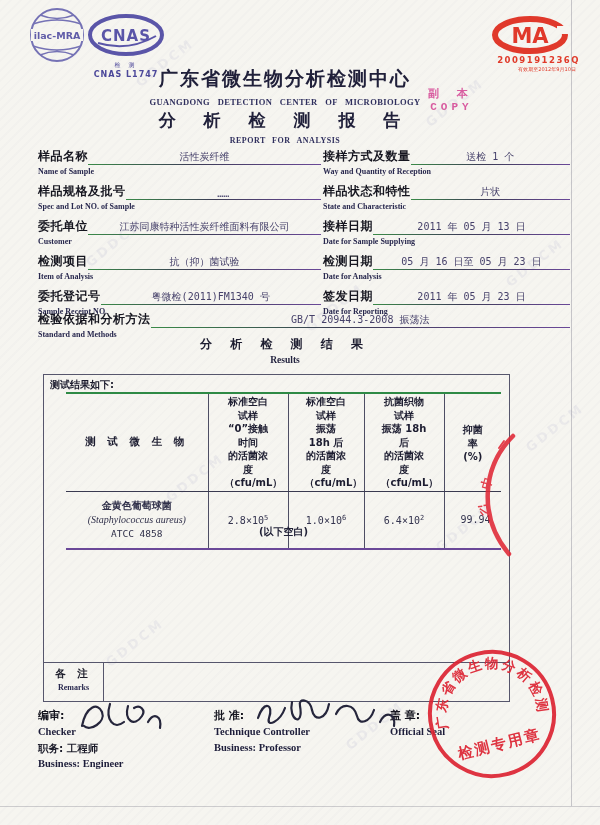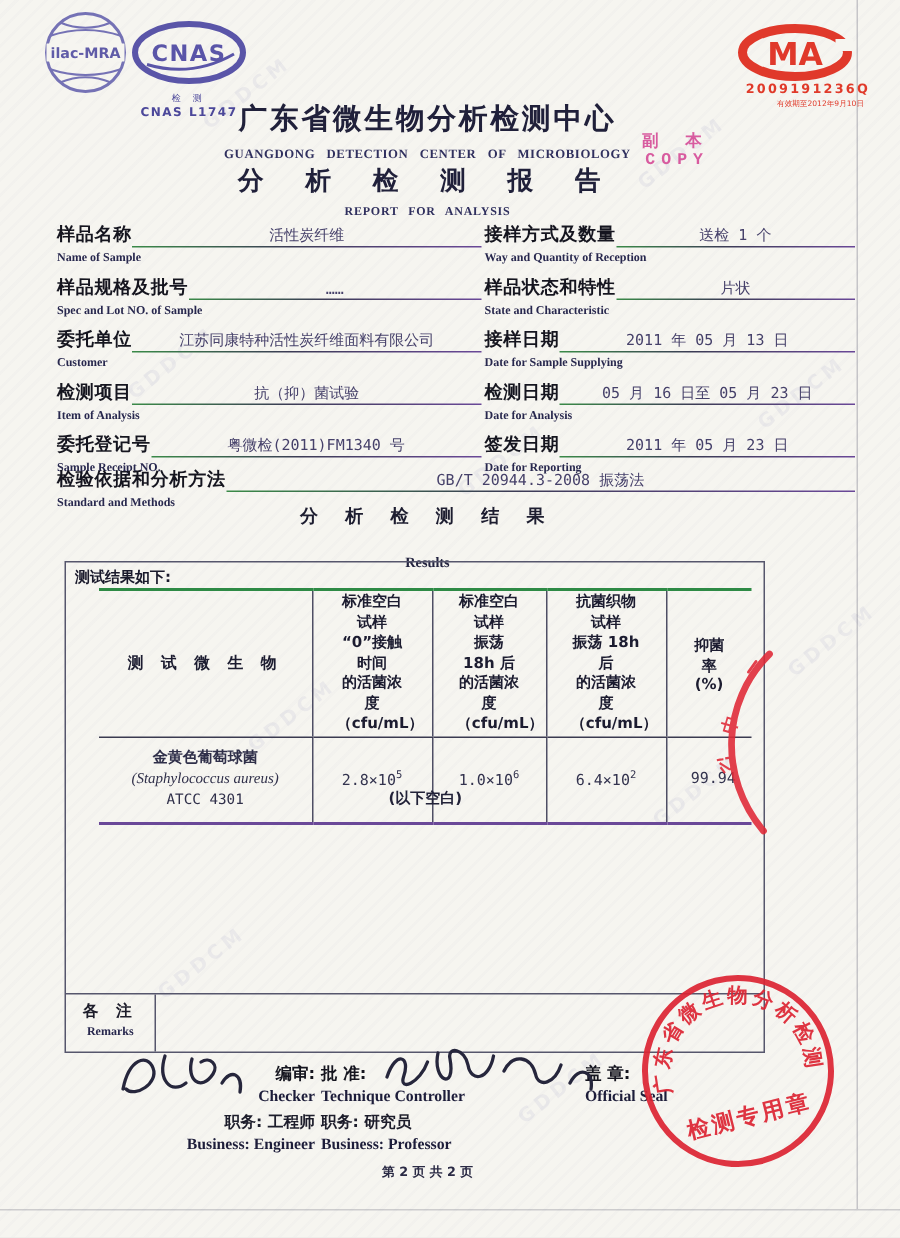--- a/index.html
+++ b/index.html
@@ -45,21 +45,21 @@
   .fvalue { flex:1; text-align:center; font-family:"DejaVu Sans Mono", monospace; font-size:10px;
             color:#46416a; padding-bottom:1px; white-space:nowrap; overflow:hidden;
             background:linear-gradient(90deg,#3a8a48,#3c3c55 45%,#6a4898) bottom/100% 1.5px no-repeat; }
   .fsub { font-family:"Liberation Serif", serif; font-weight:bold; font-size:8px; color:#28284e;
           margin:2px 0 7px; }
   .methods { position:absolute; left:38px; top:311px; width:532px; }
 
   
   .res-title { position:absolute; left:0; right:30px; top:336px; text-align:center; }
   .res-cn { font-size:12px; font-weight:bold; letter-spacing:7px; color:#1d1d30; }
-  .res-en { font-size:9.5px; font-weight:bold; font-family:"Liberation Serif", serif; color:#23233f; margin-top:18px; }
+  .res-en { font-size:9.5px; font-weight:bold; font-family:"Liberation Serif", serif; color:#23233f; margin-top:2px; }
   .rbox { position:absolute; left:43px; top:374px; width:465px; height:326px; border:1px solid #56566c; }
   .rnote { position:absolute; top:3px; left:6px; font-size:10px; font-weight:bold; color:#1a1a2c; }
   .rtable { position:absolute; left:22px; top:17px; width:435px; border-collapse:collapse; table-layout:fixed; }
   .rtable th, .rtable td { border-left:1px solid #4e4e64; text-align:center; vertical-align:middle; padding:1px 16px; }
   .rtable th:first-child, .rtable td:first-child { border-left:none; }
   .rtable tr.h th { height:68px; border-top:2px solid #2e8a45; border-bottom:1px solid #3a3a50;
                     font-size:10px; font-weight:bold; color:#1c1c30; }
   .rtable tr.d td { height:54px; border-bottom:2px solid #6a4898; font-size:10px; color:#30304a; }
   .hl { line-height:13.5px; }
   .micro-h { letter-spacing:4px; font-size:10.5px; }
@@ -71,21 +71,21 @@
   .blanknote { position:absolute; top:150px; left:22px; width:435px; text-align:center;
                font-size:10px; font-weight:bold; color:#222238; }
   .remarks { position:absolute; bottom:0; left:0; right:0; height:38px; border-top:1px solid #56566c; display:flex; }
   .rem-l { width:59px; border-right:1px solid #56566c; text-align:center; padding-top:4px; }
   .rem-cn { font-size:10.5px; font-weight:bold; letter-spacing:4px; }
   .rem-en { font-size:8px; font-weight:bold; font-family:"Liberation Serif", serif; color:#28284e; margin-top:2px; }
 
   
   .sigs { position:absolute; left:38px; top:708px; width:534px; }
   .sigc { position:absolute; top:0; }
-  .sc1 { left:0; width:172px;text-align:right; } .sc2 { left:176px; width:205px; } .sc3 { left:352px; width:120px; }
+  .sc1 { left:0; width:172px; } .sc2 { left:176px; width:205px; } .sc3 { left:352px; width:120px; }
   .sl  { font-size:11px; font-weight:bold; color:#15151f; line-height:16px; }
   .sen { font-size:10.5px; font-weight:bold; font-family:"Liberation Serif", serif; color:#1d1d3a; line-height:16px; }
   .srole { font-size:10.5px; font-weight:bold; line-height:16px; }
   .sig-svg { position:absolute; z-index:3; }
   .footer { position:absolute; left:0; right:30px; top:776px; text-align:center;
             font-size:8.5px; font-weight:bold; color:#2a2a44; }
 
   
   .stamp { position:absolute; left:424px; top:646px; width:136px; height:136px;
            transform:rotate(-14deg); opacity:.92; z-index:5; }
@@ -270,21 +270,21 @@
           <div class="hl">（cfu/mL）</div>
         </th>
         <th>
           <span>抑菌率(%)</span>
         </th>
       </tr>
       <tr class="d">
         <td>
           <div class="m1">金黄色葡萄球菌</div>
           <div class="m2">(Staphylococcus aureus)</div>
-          <div class="m3">ATCC 4301</div>
+          <div class="m3">ATCC 4858</div>
         </td>
         <td>
           <span class="cfu"><span>2.8×10</span><sup>5</sup></span>
         </td>
         <td>
           <span class="cfu"><span>1.0×10</span><sup>6</sup></span>
         </td>
         <td>
           <span class="cfu"><span>6.4×10</span><sup>2</sup></span>
         </td>
@@ -318,37 +318,35 @@
   <div class="sigs">
     <div class="sigc sc1">
       <div class="sl">编审:</div>
       <div class="sen">Checker</div>
       <div class="srole">职务: 工程师</div>
       <div class="sen">Business: Engineer</div>
     </div>
     <div class="sigc sc2">
       <div class="sl">批 准:</div>
       <div class="sen">Technique Controller</div>
-      <div class="srole">职务: 研究员</div>
       <div class="sen">Business: Professor</div>
     </div>
     <div class="sigc sc3">
       <div class="sl">盖 章:</div>
       <div class="sen">Official Seal</div>
     </div>
 
     <svg class="sig-svg" style="left:34px; top:-12px;" width="96" height="52" viewBox="0 0 96 52">
       <path d="M10,30 C14,10 26,6 30,16 C34,26 18,36 12,30 M38,8 C33,24 42,34 52,26 M56,10 C52,24 62,32 70,20 C74,14 68,8 62,12 M76,26 C82,16 90,20 88,32" fill="none" stroke="#26263c" stroke-width="2.2" stroke-linecap="round"></path>
     </svg>
     <svg class="sig-svg" style="left:214px; top:-16px;" width="150" height="56" viewBox="0 0 150 56">
       <path d="M6,26 C12,8 22,12 17,26 C14,36 28,30 33,16 M40,10 C36,28 52,36 48,14 C46,5 58,7 60,18 C62,30 74,28 77,12 M84,22 C90,10 102,12 105,24 C107,34 118,30 122,18 M128,30 C134,18 144,22 142,34" fill="none" stroke="#26263c" stroke-width="2.2" stroke-linecap="round"></path>
     </svg>
   </div>
 
-  <div class="footer">第 2 页 共 2 页</div>
 
   <div class="stamp">
     <svg width="136" height="136" viewBox="0 0 136 136">
       <circle cx="68" cy="68" r="62" fill="none" stroke="#dd2433" stroke-width="4"></circle>
       <defs>
         <path id="ringArc" d="M 24.8,83.7 A 46,46 0 1 1 111.2,83.7"></path>
       </defs>
       <text font-size="13.5" font-weight="bold" fill="#dd2433" letter-spacing="2.5" font-family="DejaVu Sans, sans-serif">
         <textPath href="#ringArc" startOffset="7%">广东省微生物分析检测中心</textPath>
       </text>

